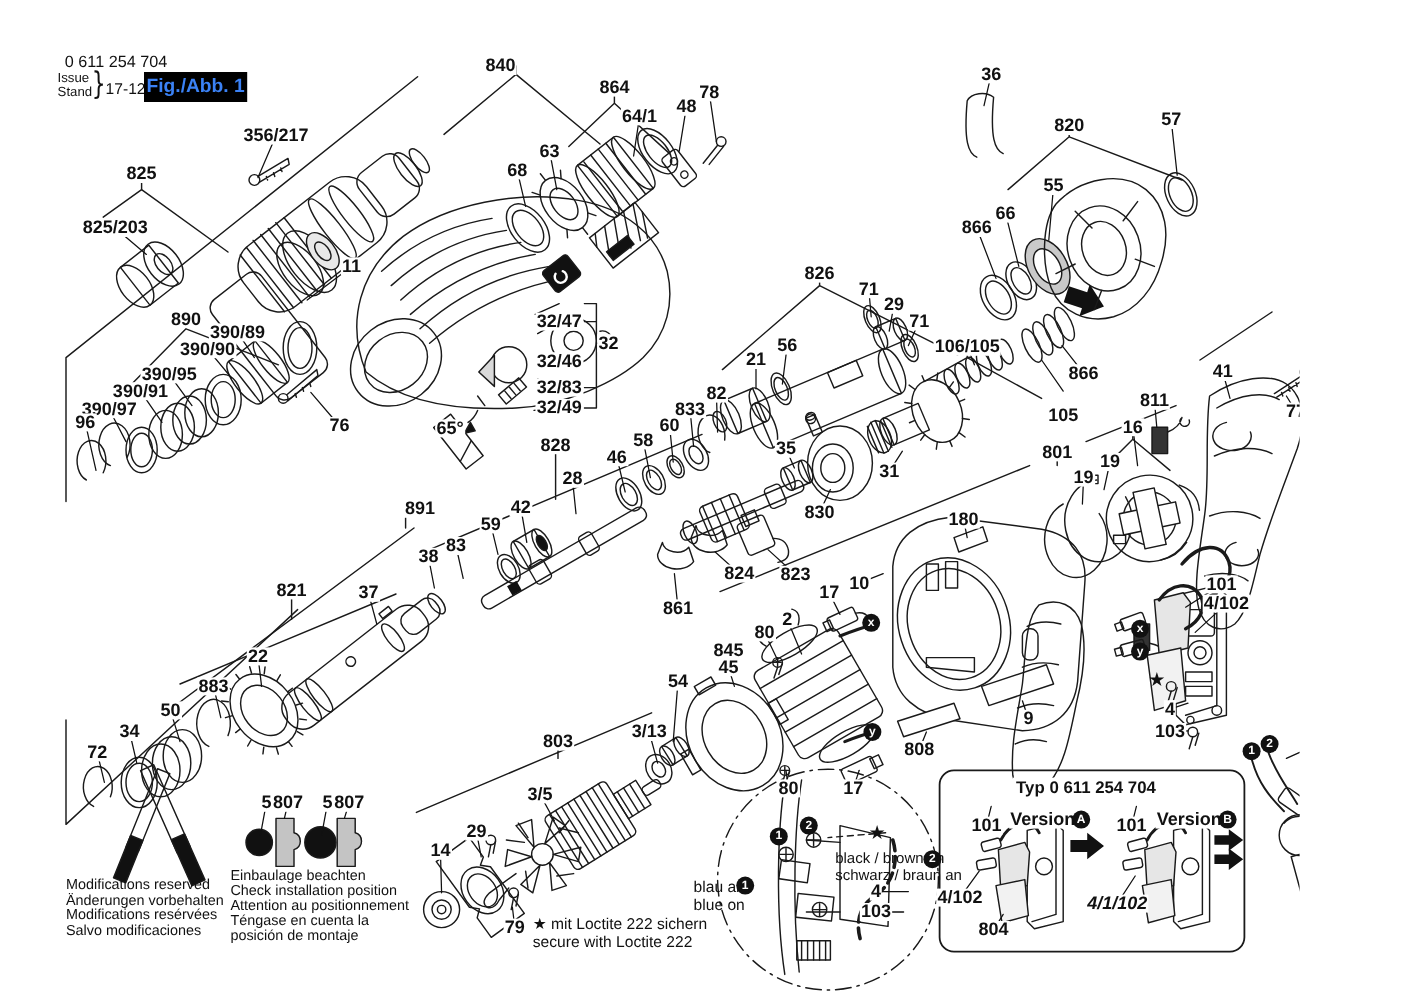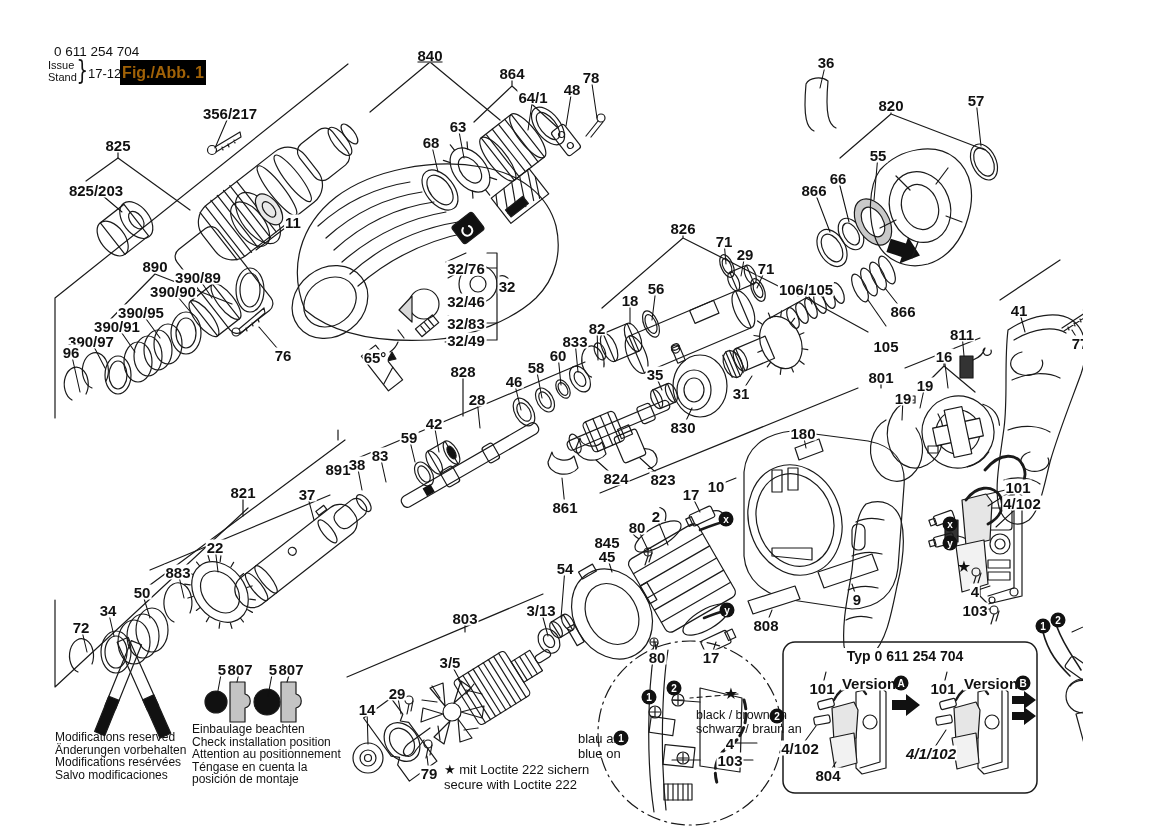--- a/index.html
+++ b/index.html
@@ -11,21 +11,21 @@
   .pcircle{position:absolute;transform:translate(-50%,-50%);width:15px;height:15px;border-radius:50%;
            background:#111;color:#fff;font:bold 10px/15px "Liberation Sans",sans-serif;text-align:center;z-index:6}
   .pstar{position:absolute;transform:translate(-50%,-50%);font:16px "DejaVu Sans",sans-serif;color:#111;
          background:transparent;z-index:6;line-height:1}
   .note{position:absolute;font:13px/15px "Liberation Sans",sans-serif;color:#111;z-index:5;white-space:nowrap}
   .footer-block{position:absolute;font:12px/12.6px "Liberation Sans",sans-serif;color:#111;z-index:5;white-space:nowrap}
   .hdr-part{position:absolute;left:54px;top:44px;font:13.5px "Liberation Sans",sans-serif}
   .hdr-issue{position:absolute;left:48px;top:60px;font:11px/11.5px "Liberation Sans",sans-serif}
   .hdr-brace{position:absolute;left:74px;top:57px;font:26px/26px "DejaVu Sans",sans-serif;transform:scaleX(.7)}
   .hdr-date{position:absolute;left:88px;top:66px;font:13px "Liberation Sans",sans-serif}
-  .fig-box{position:absolute;left:120px;top:60px;width:86px;height:25px;background:#000;color:#a16207;
+  .fig-box{position:absolute;left:120px;top:60px;width:86px;height:25px;background:#000;color:#3b82f6;
            font:bold 16px/25px "Liberation Sans",sans-serif;text-align:center;z-index:5}
   .inset-title{position:absolute;transform:translate(-50%,-50%);left:905px;top:656px;
            font:bold 14px "Liberation Sans",sans-serif;background:#fff;padding:0 3px;z-index:5}
 </style>
 </head>
 <body>
 
 <div class="stage">
 
 <svg class="art" width="1169" height="826" viewBox="0 0 1169 826" stroke="#1a1a1a" fill="none" stroke-width="1.2" stroke-linecap="round" stroke-linejoin="round">
@@ -747,43 +747,43 @@
       <div>posición de montaje</div>
     </div>
 
   <div class="inset-title">Typ 0 611 254 704</div>
 
   <div id="labels">
       <div class="plabel" style="left: 230px; top: 113px;">356/217</div>
       <div class="plabel" style="left: 118px; top: 145px;">825</div>
       <div class="plabel" style="left: 96px; top: 190px;">825/203</div>
       <div class="plabel" style="left: 293px; top: 222px;">11</div>
-      <div class="plabel" style="left: 430px; top: 55px; text-decoration: underline;">840</div>
+      <div class="plabel" style="left: 417px; top: 55px;">840</div>
       <div class="plabel" style="left: 512px; top: 73px;">864</div>
       <div class="plabel" style="left: 533px; top: 97px;">64/1</div>
       <div class="plabel" style="left: 572px; top: 89px;">48</div>
       <div class="plabel" style="left: 591px; top: 77px;">78</div>
       <div class="plabel" style="left: 431px; top: 142px;">68</div>
       <div class="plabel" style="left: 458px; top: 126px;">63</div>
       <div class="plabel" style="left: 155px; top: 266px;">890</div>
       <div class="plabel" style="left: 198px; top: 277px;">390/89</div>
       <div class="plabel" style="left: 173px; top: 291px;">390/90</div>
       <div class="plabel" style="left: 141px; top: 312px;">390/95</div>
       <div class="plabel" style="left: 117px; top: 326px;">390/91</div>
       <div class="plabel" style="left: 91px; top: 341px;">390/97</div>
       <div class="plabel" style="left: 71px; top: 352px;">96</div>
       <div class="plabel" style="left: 283px; top: 355px;">76</div>
       <div class="plabel" style="left: 466px; top: 253px; margin-top: 48px;">32/46</div>
-      <div class="plabel" style="left: 466px; top: 268px;">32/76</div>
+      <div class="plabel" style="left: 466px; top: 268px;">32/47</div>
       <div class="plabel" style="left: 507px; top: 286px;">32</div>
       <div class="plabel" style="left: 466px; top: 323px;">32/83</div>
       <div class="plabel" style="left: 466px; top: 340px;">32/49</div>
       <div class="plabel" style="left: 375px; top: 357px;">65°</div>
       <div class="plabel" style="left: 683px; top: 228px;">826</div>
-      <div class="plabel" style="left: 630px; top: 300px;">18</div>
+      <div class="plabel" style="left: 630px; top: 300px;">21</div>
       <div class="plabel" style="left: 656px; top: 288px;">56</div>
       <div class="plabel" style="left: 724px; top: 241px;">71</div>
       <div class="plabel" style="left: 745px; top: 254px;">29</div>
       <div class="plabel" style="left: 766px; top: 268px;">71</div>
       <div class="plabel" style="left: 806px; top: 289px;">106/105</div>
       <div class="plabel" style="left: 903px; top: 311px;">866</div>
       <div class="plabel" style="left: 886px; top: 326px; margin-top: 20px;">105</div>
       <div class="plabel" style="left: 826px; top: 62px;">36</div>
       <div class="plabel" style="left: 814px; top: 190px;">866</div>
       <div class="plabel" style="left: 838px; top: 178px;">66</div>
@@ -814,21 +814,21 @@
       <div class="plabel" style="left: 397px; top: 693px;">29</div>
       <div class="plabel" style="left: 367px; top: 709px;">14</div>
       <div class="plabel" style="left: 429px; top: 773px;">79</div>
       <div class="plabel" style="left: 656px; top: 516px;">2</div>
       <div class="plabel" style="left: 637px; top: 527px;">80</div>
       <div class="plabel" style="left: 691px; top: 494px;">17</div>
       <div class="plabel" style="left: 657px; top: 657px;">80</div>
       <div class="plabel" style="left: 711px; top: 657px;">17</div>
       <div class="plabel" style="left: 766px; top: 625px;">808</div>
       <div class="plabel" style="left: 857px; top: 599px;">9</div>
-      <div class="plabel" style="left: 338px; top: 424px; margin-top: 45px;">891</div>
+      <div class="plabel" style="left: 350px; top: 424px;">891</div>
       <div class="plabel" style="left: 409px; top: 437px;">59</div>
       <div class="plabel" style="left: 434px; top: 423px;">42</div>
       <div class="plabel" style="left: 477px; top: 399px;">28</div>
       <div class="plabel" style="left: 514px; top: 381px;">46</div>
       <div class="plabel" style="left: 536px; top: 367px;">58</div>
       <div class="plabel" style="left: 558px; top: 355px;">60</div>
       <div class="plabel" style="left: 575px; top: 341px;">833</div>
       <div class="plabel" style="left: 597px; top: 328px;">82</div>
       <div class="plabel" style="left: 463px; top: 371px;">828</div>
       <div class="plabel" style="left: 357px; top: 464px;">38</div>

